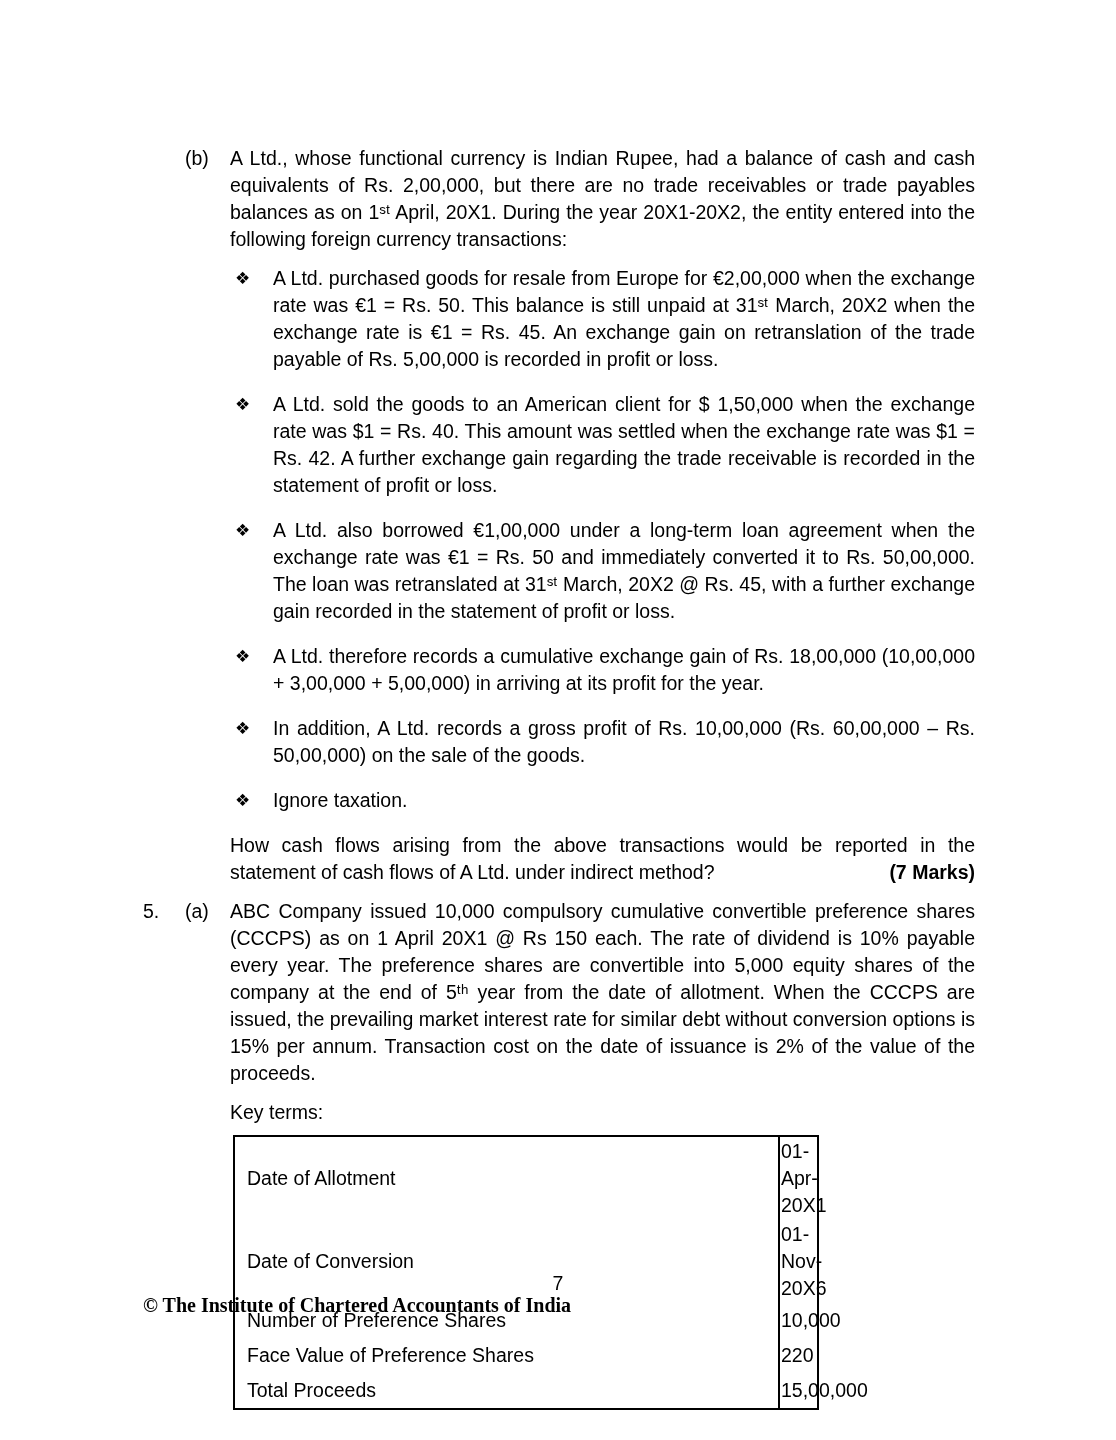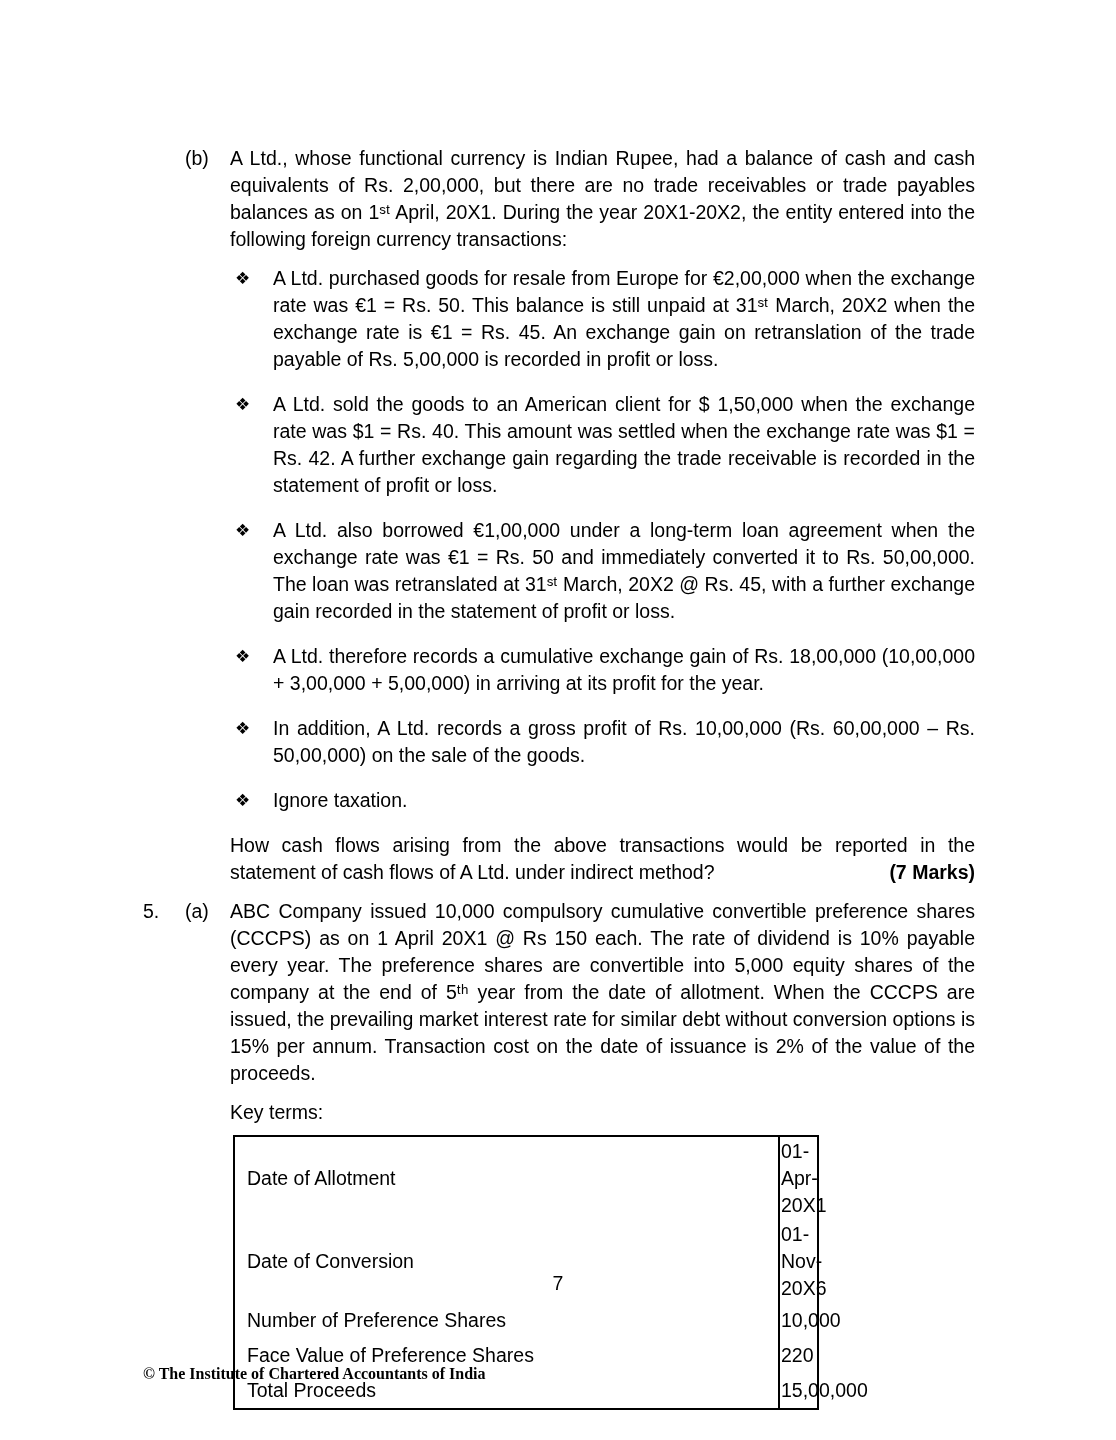--- a/index.html
+++ b/index.html
@@ -33,23 +33,23 @@
       border-collapse: collapse; table-layout: fixed;
       margin-left: 90px; width: 586px;
       border: 2px solid #000;
     }
     table.terms td { height: 33px; vertical-align: middle; }
     td.t-label { width: 530px; padding-left: 12px; border-right: 2px solid #000; }
     td.t-value { text-align: right; padding-right: 16px; margin-top: 7px; }
 
     .page-number { position: absolute; top: 1270px; left: 0; width: 1116px; text-align: center; }
     .footer {
-      position: absolute; top: 1360px; left: 143px;
+      position: absolute; top: 1292px; left: 143px;
       font-family: "Liberation Serif", "DejaVu Serif", serif;
-      font-weight: 700; font-size: 16px;
+      font-weight: 700; font-size: 20px;
     }
   </style>
 </head>
 <body>
 
 <div class="content">
 
   <section>
     <div class="hang partb-row">
       <span class="part-label">(b)</span>

